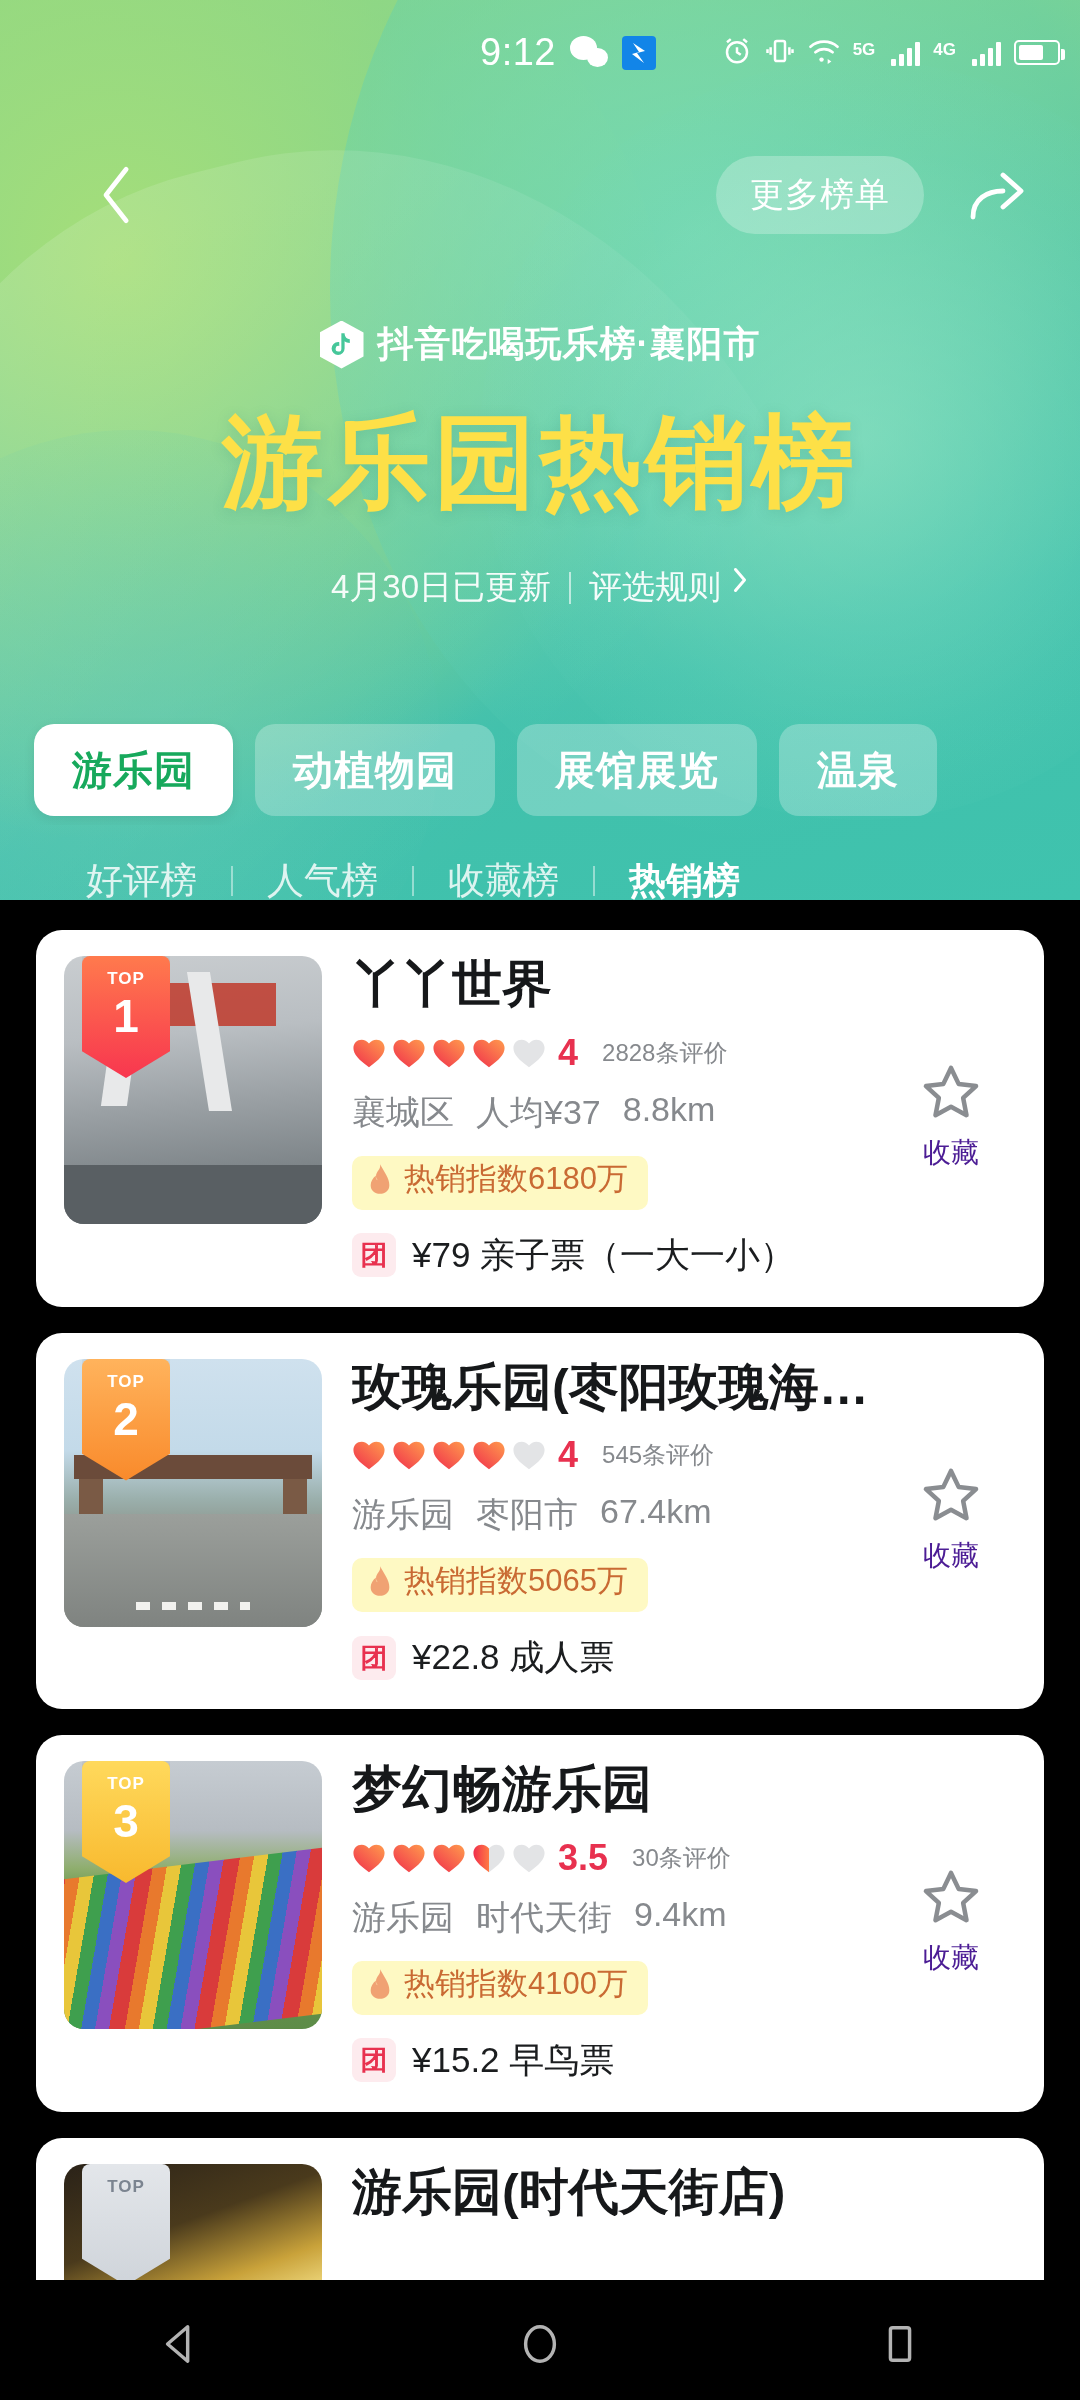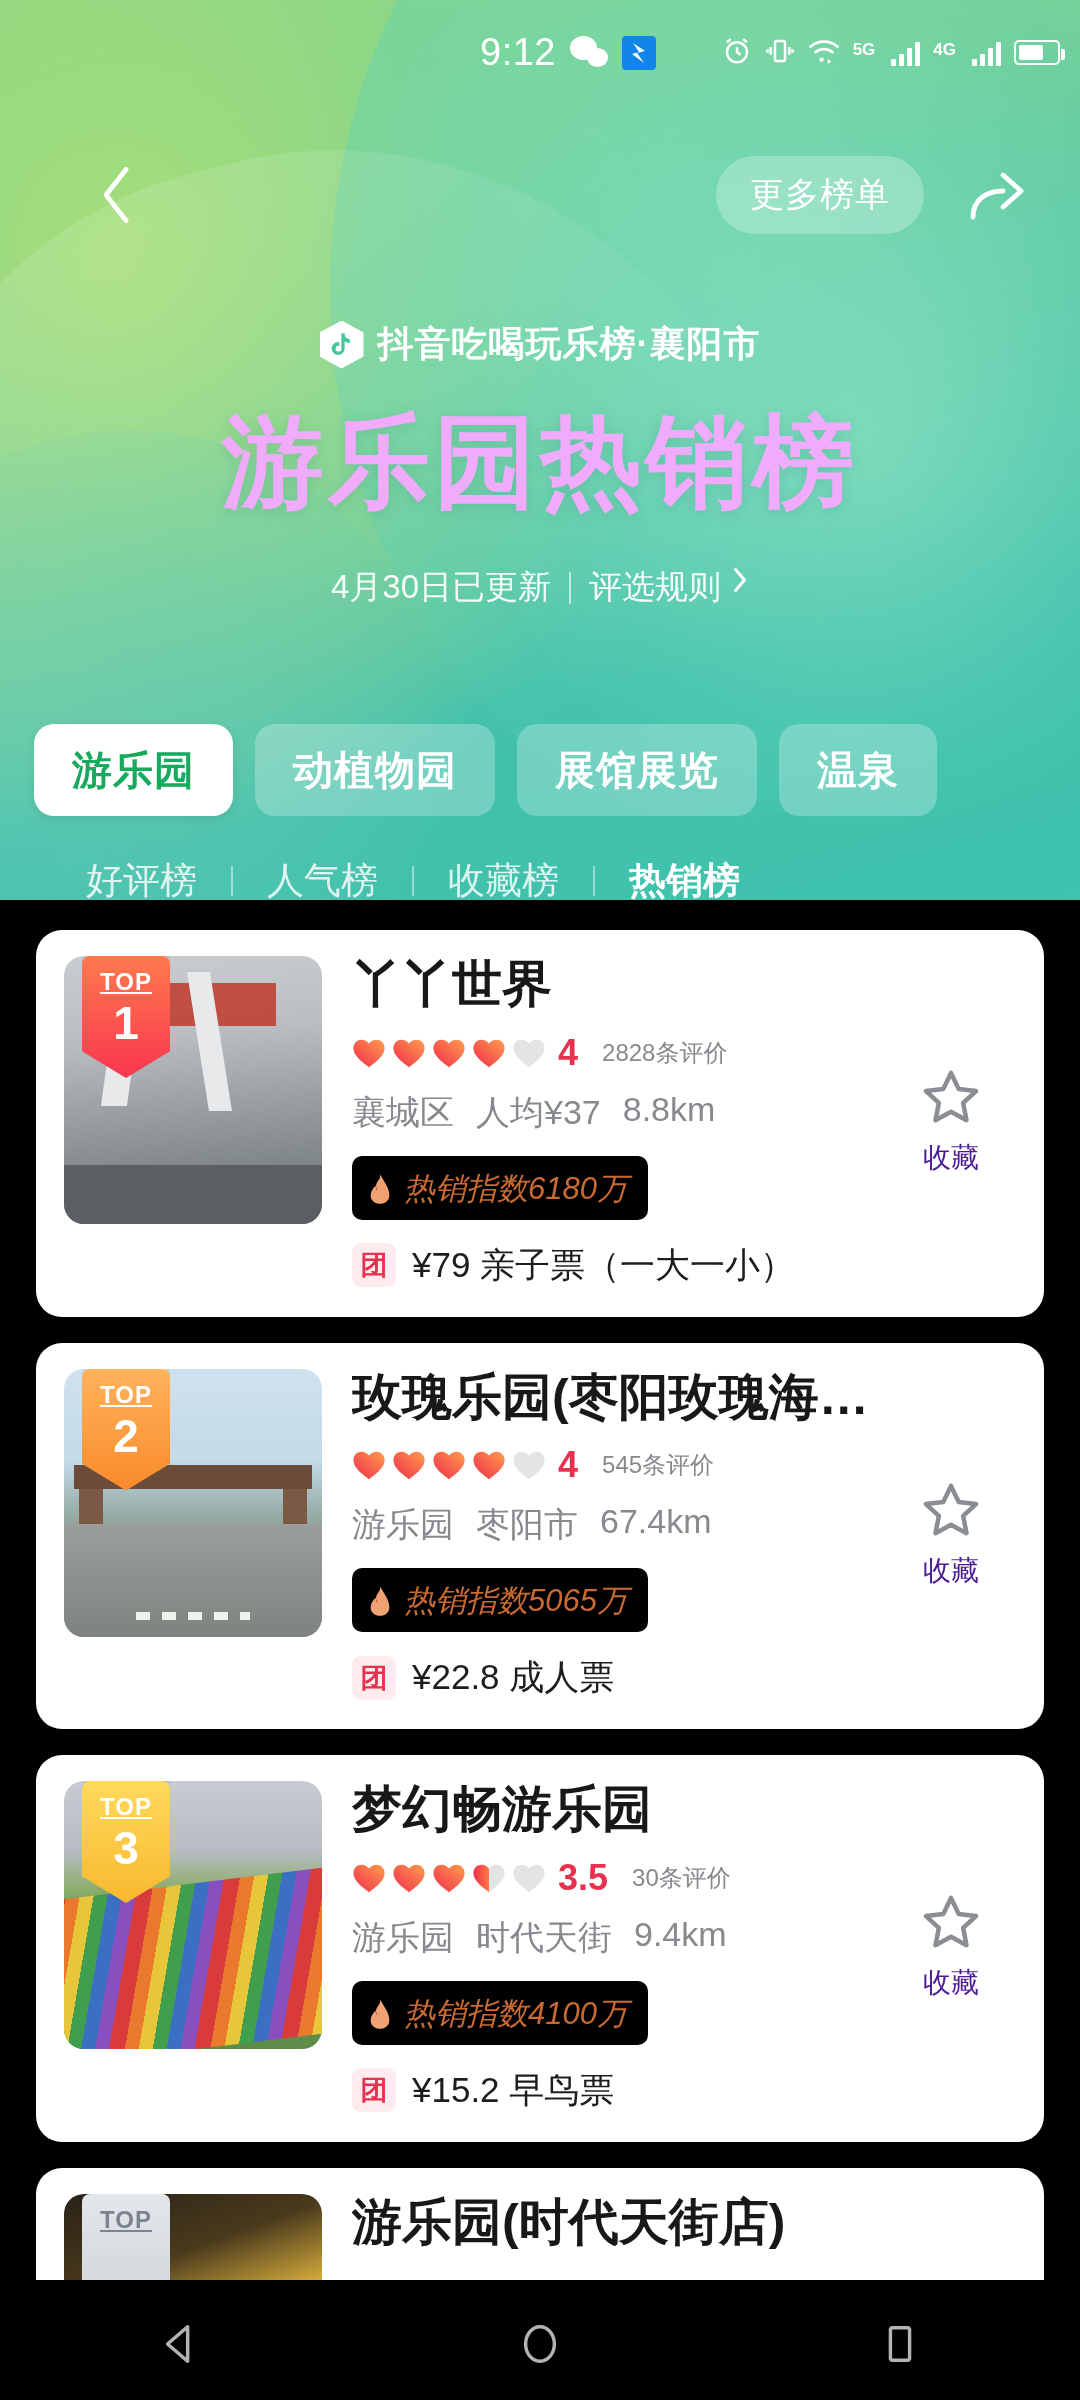--- a/index.html
+++ b/index.html
@@ -73,21 +73,21 @@
               display:flex; align-items:center; justify-content:center; cursor:pointer; }
 
   
   .brandline { position:absolute; top:320px; left:0; width:1080px; z-index:5;
                display:flex; align-items:center; justify-content:center; gap:14px; }
   .dy-logo { width:44px; height:48px; background:#fff;
              clip-path:polygon(50% 0%,100% 25%,100% 75%,50% 100%,0% 75%,0% 25%);
              display:flex; align-items:center; justify-content:center; }
   .brand-text { color:#fff; font-size:36px; font-weight:700; letter-spacing:1px; }
   .bigtitle { position:absolute; top:395px; left:0; width:1080px; z-index:5;
-              text-align:center; color:#f0abfc; font-size:102px; font-weight:700;
+              text-align:center; color:#fde047; font-size:102px; font-weight:700;
               letter-spacing:4px; text-shadow:0 3px 14px rgba(40,130,110,.22); }
   .subline { position:absolute; top:565px; left:0; width:1080px; z-index:5;
              display:flex; align-items:center; justify-content:center; gap:18px;
              color:rgba(255,255,255,.93); font-size:33px; }
   .divbar { width:2px; height:32px; background:rgba(255,255,255,.6); }
   .rulebtn { display:flex; gap:10px; cursor:pointer; }
 
   
   .chips { position:absolute; top:715px; left:0; width:1080px; height:110px; z-index:5;
            display:flex; align-items:center; gap:22px; padding-left:34px; overflow:hidden; }
@@ -131,40 +131,40 @@
   .th3 .rainbow { position:absolute; left:-6%; bottom:0; width:115%; height:62%;
                   background:repeating-linear-gradient(100deg,#d93b3b 0 16px,#e8792d 16px 30px,#e8c63a 30px 44px,#3f9f4e 44px 58px,#3a6fc4 58px 72px,#8a4fbe 72px 86px);
                   transform:skewY(-7deg); }
   .th4 { background:linear-gradient(160deg,#2a2218 0%,#4a3a1c 28%,#c9a23a 48%,#e8cf72 58%,#6d5625 78%,#241d12 100%); }
 
   .topbadge { position:absolute; left:18px; top:0; width:88px; z-index:3;
               border-radius:8px 8px 0 0; color:#fff; text-align:center;
               padding-top:14px; font-weight:700;
               filter:drop-shadow(0 2px 4px rgba(0,0,0,.22));
               clip-path:polygon(0 0,100% 0,100% 78%,50% 100%,0 78%); height:122px; }
-  .topbadge .tw { font-size:24px; letter-spacing:1px; line-height:1;text-decoration:underline; }
+  .topbadge .tw { font-size:17px; letter-spacing:1px; line-height:1; }
   .topbadge .tn { font-size:46px; line-height:1; margin-top:6px; }
   .tb1 { background:linear-gradient(180deg,#ff7a4d,#f8364f); }
   .tb2 { background:linear-gradient(180deg,#ffb35c,#f98a2b); }
   .tb3 { background:linear-gradient(180deg,#ffd95c,#f8b92e); }
   .tb4 { background:linear-gradient(180deg,#e3e6ea,#cfd4da); color:#7b8490; }
 
   .cbody { flex:1; padding-left:30px; min-width:0; }
   .cname { font-size:50px; font-weight:700; color:#16181a; line-height:1.15;
            white-space:nowrap; overflow:hidden; text-overflow:ellipsis; }
   .crate { display:flex; align-items:center; gap:12px; margin-top:18px; }
   .hearts { display:flex; gap:6px; }
   .heart { width:34px; height:32px; position:relative; }
   .heart svg { width:100%; height:100%; display:block; }
   .ratenum { font-size:36px; font-weight:700; color:#e8314f; }
   .revcount { font-size:24px; color:#86898d; margin-left:12px; }
   .cmeta { margin-top:16px; font-size:34px; color:#86898d; display:flex; gap:22px; }
   .hotbadge { margin-top:20px; display:inline-flex; align-items:center; gap:10px;
-              background:#000000; border-radius:10px; padding:12px 20px 10px 14px;
-              color:#c96a33; font-size:31px;font-style:italic; }
+              background:#fef9c3; border-radius:10px; padding:2px 20px 10px 14px;
+              color:#c96a33; font-size:31px; }
   .flame { width:28px; height:32px; }
   .dealrow { margin-top:22px; display:flex; align-items:center; gap:16px; cursor:pointer; }
   .tuan { width:44px; height:44px; border-radius:9px; background:#fdebee;
           color:#e8314f; font-size:27px; font-weight:700;
           display:flex; align-items:center; justify-content:center; }
   .dealtext { font-size:35px; color:#1b1d1f; }
   .favcol { flex:0 0 auto; width:130px; display:flex; flex-direction:column;
             align-items:center; justify-content:center; cursor:pointer; }
   .favlabel { margin-top:12px; font-size:28px; color:#4c1d95; }
 

